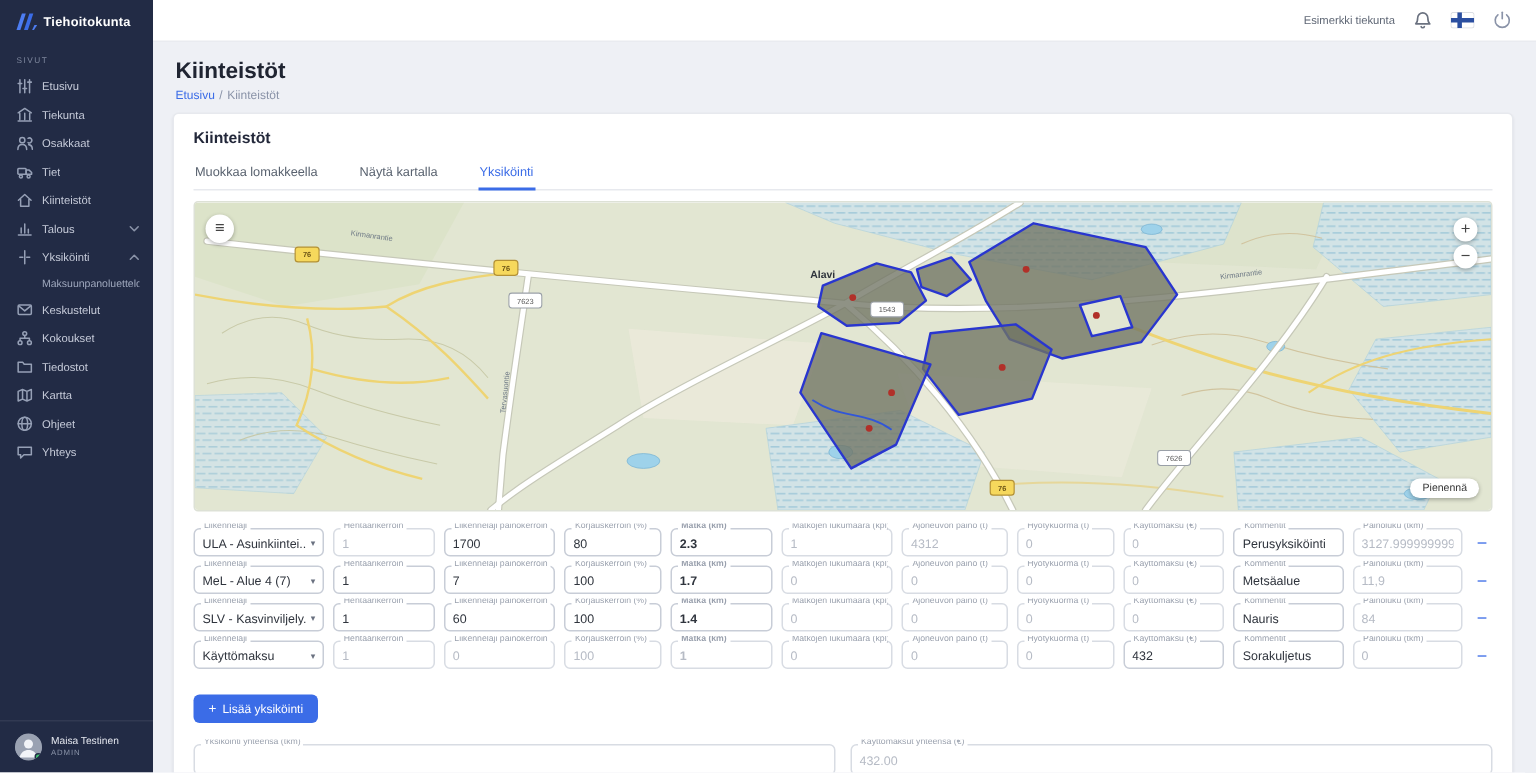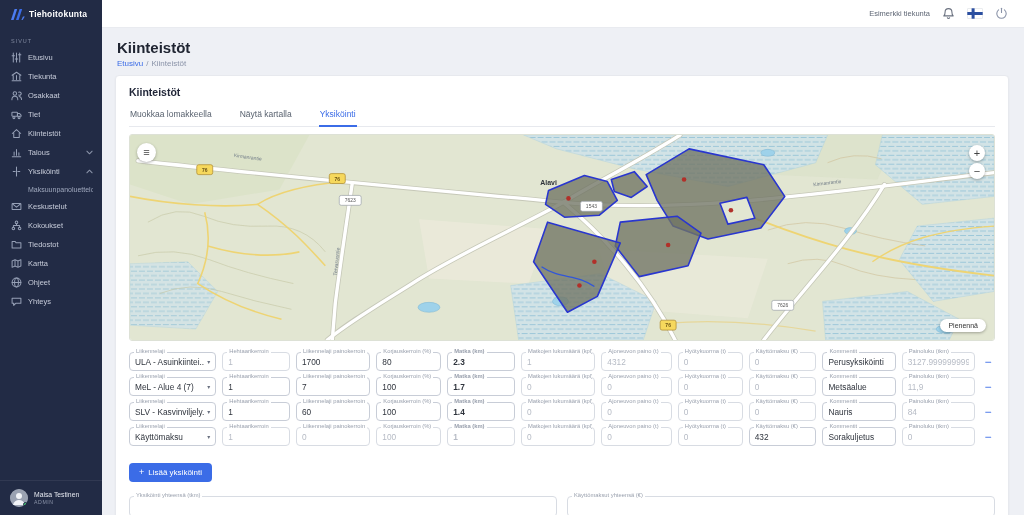--- a/index.html
+++ b/index.html
@@ -580,17 +580,18 @@
       <span class="plus">+</span>
       <span>Lisää yksiköinti</span>
     </button>
 
     <div class="totals" id="totals-row">
         <div class="ffield total dis">
           <span class="flabel">Yksiköinti yhteensä (tkm)</span>
         </div>
         <div class="ffield total dis">
           <span class="flabel">Käyttömaksut yhteensä (€)</span>
+          <span class="fvalue">432.00</span>
         </div>
       </div>
   </div>
 
 </div>
 
 </body></html>

